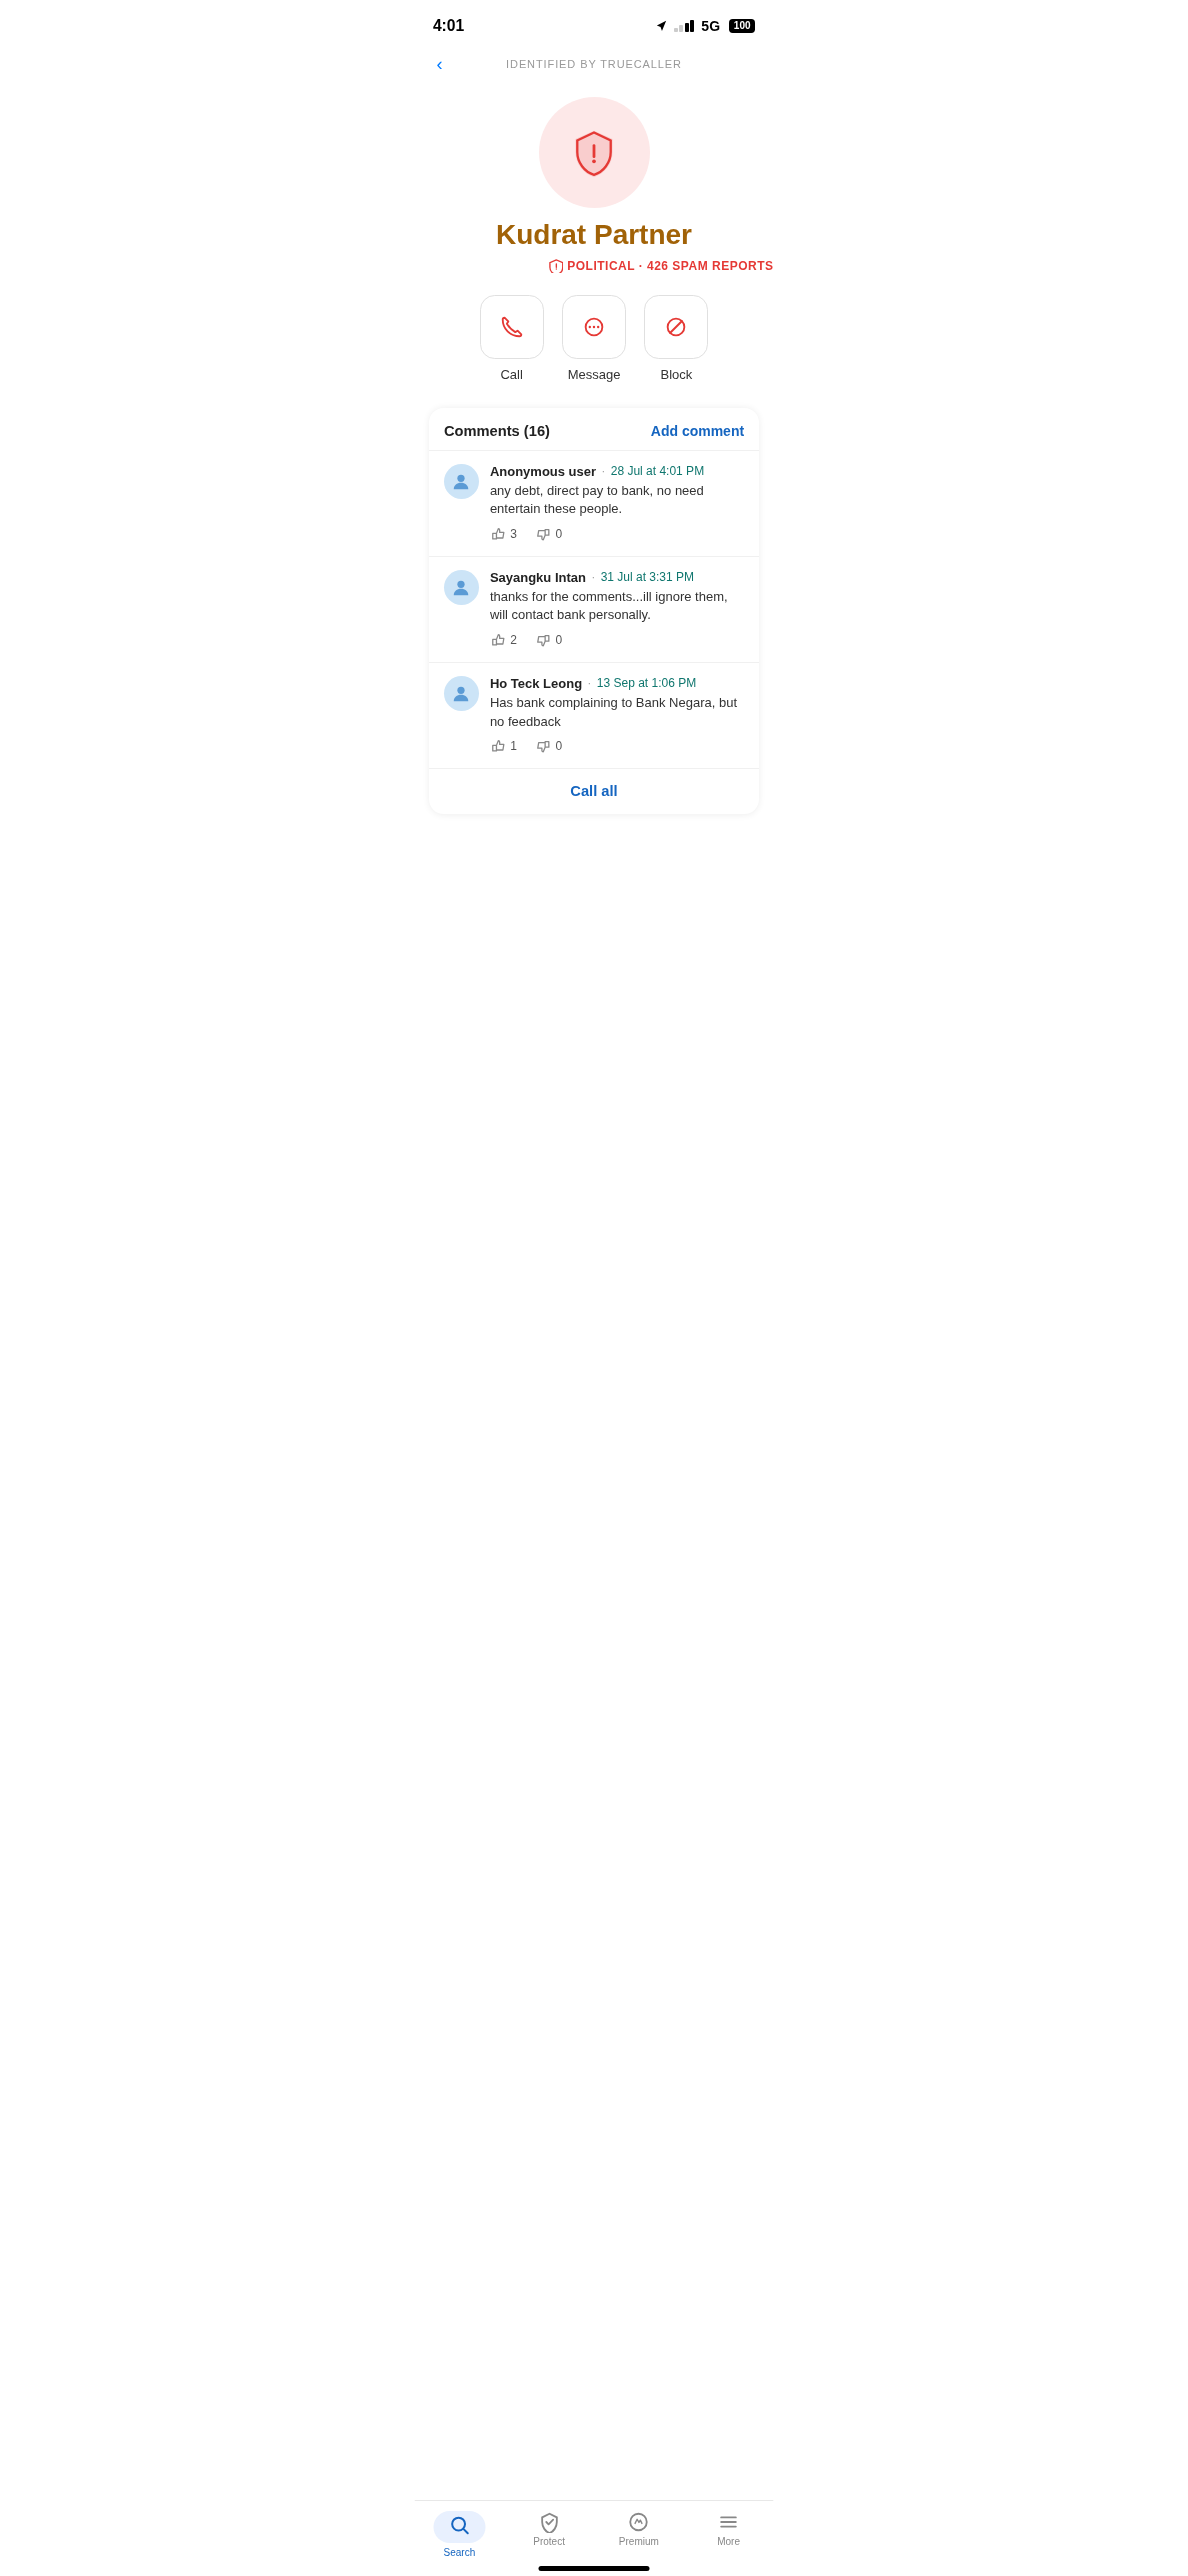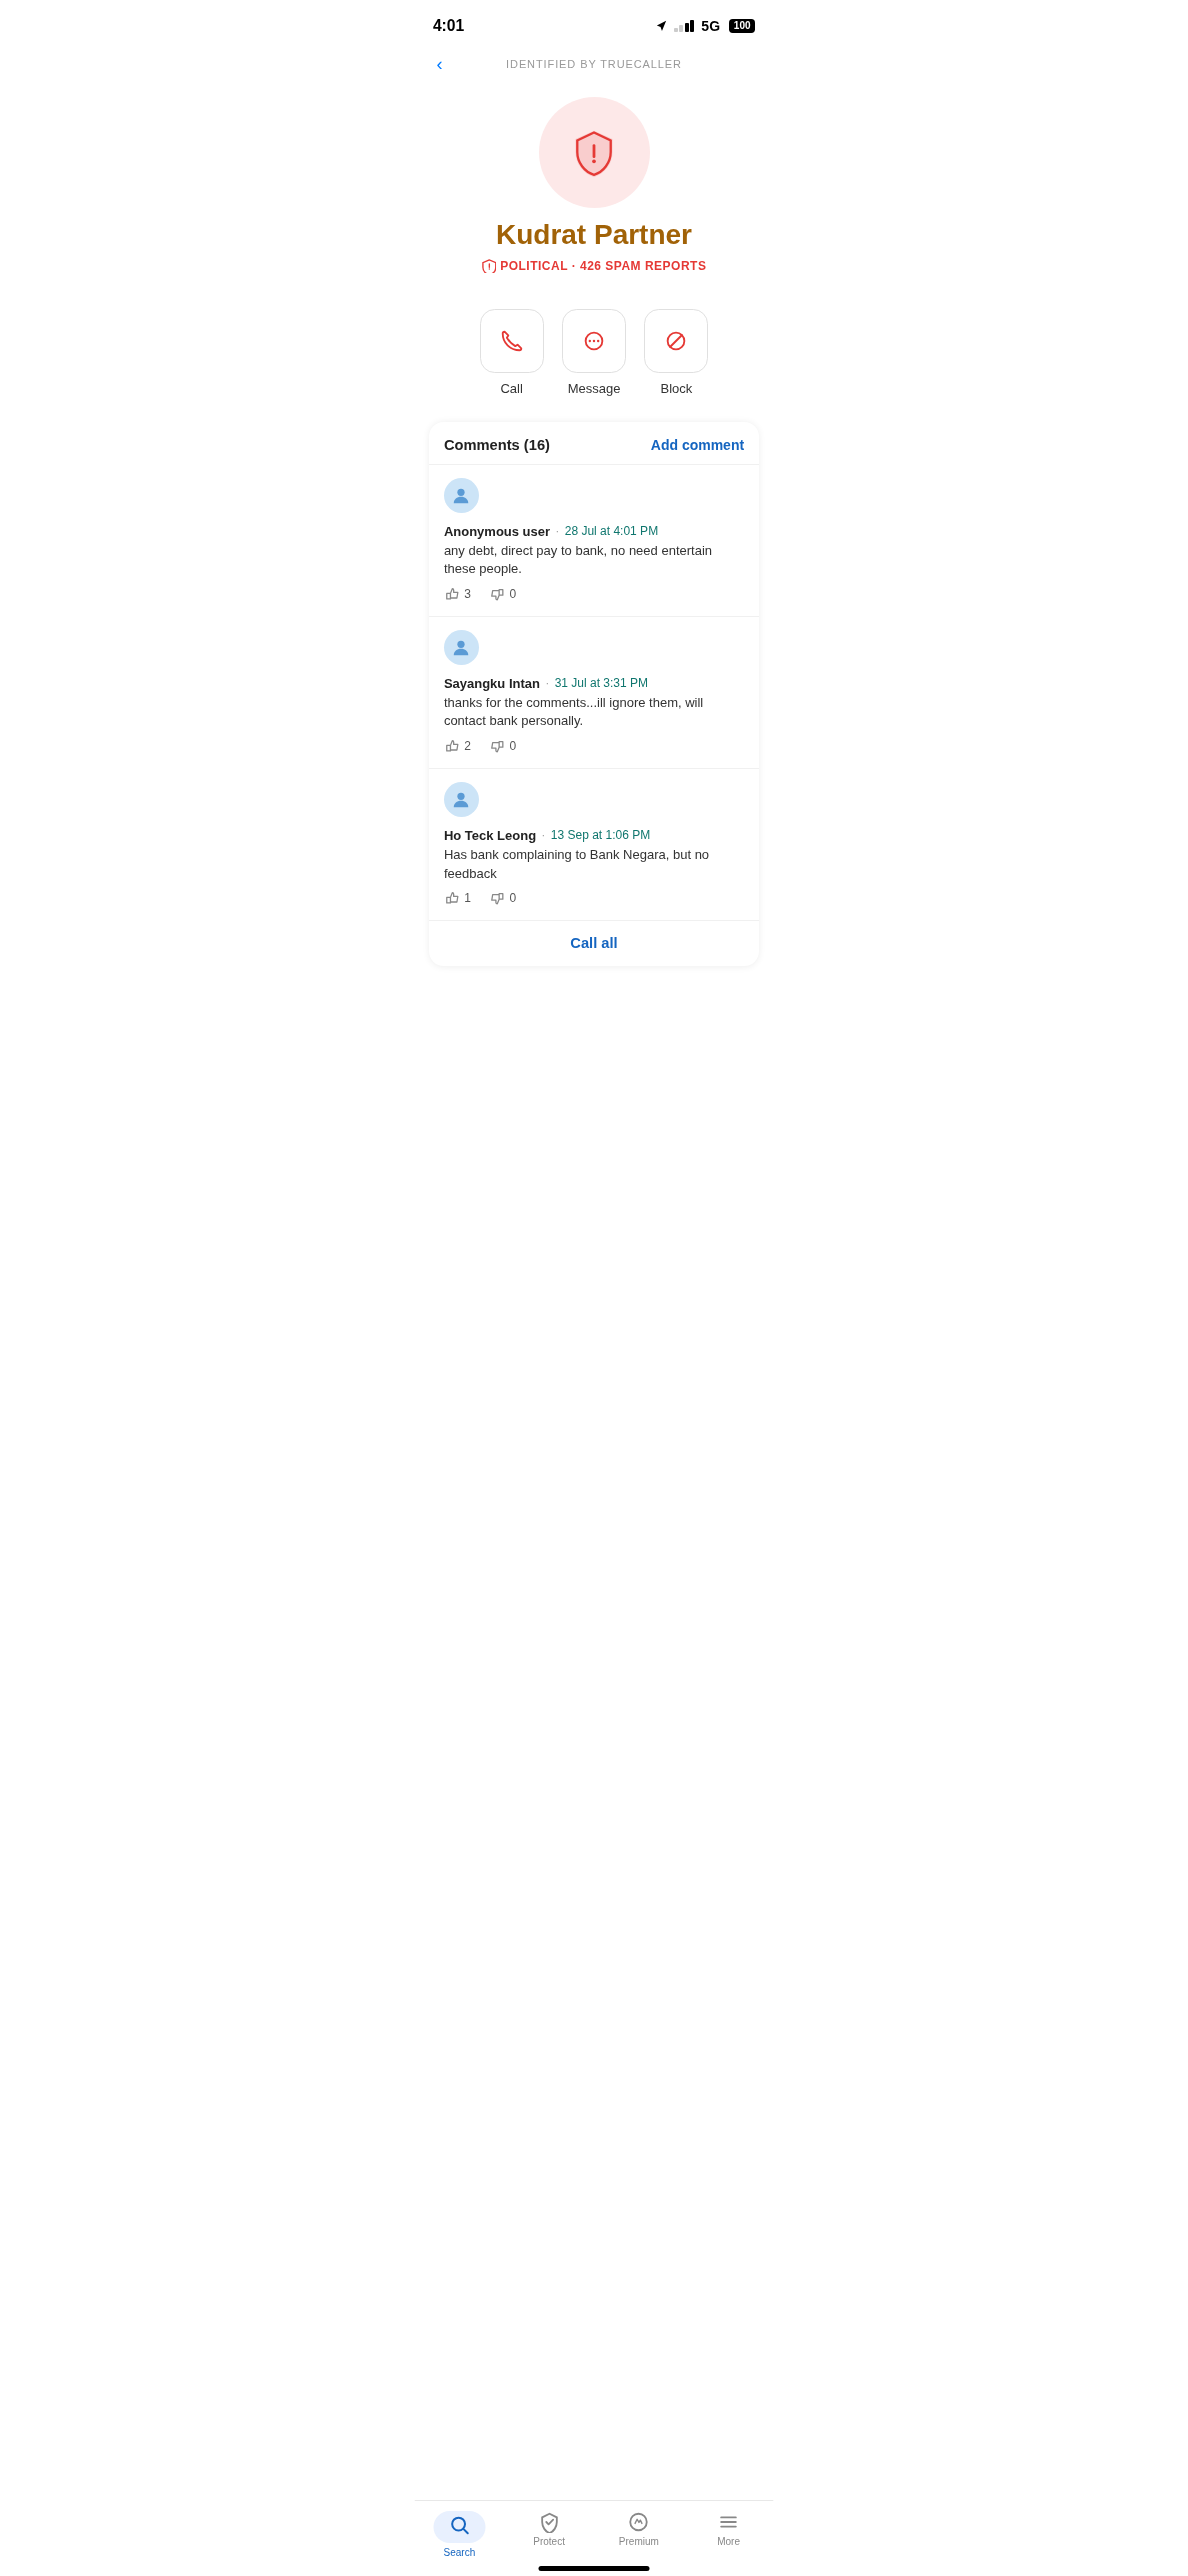--- a/index.html
+++ b/index.html
@@ -115,23 +115,23 @@
       font-weight: 800;
       color: #a16207;
       padding: 0 18.4px;
       margin-bottom: 7.4px;
     }
 
     
     .spam-badge {
       display: flex;
       align-items: center;
-      justify-content: center;
+      justify-content: flex-end;
       gap: 4px;
-      margin-bottom: 36px;
+      margin-bottom: 22px;
     }
     .spam-badge-text {
       font-size: 12px;
       font-weight: 700;
       color: #e53935;
       letter-spacing: 0.5px;
     }
 
     
     .action-buttons {
@@ -187,21 +187,20 @@
       font-size: 14px;
       font-weight: 700;
       color: #1565C0;
       cursor: pointer;
     }
     .comment-item {
       display: flex;
       gap: 11px;
       padding: 13px 14.7px;
       border-top: 0.9px solid #f0f0f0;
-      flex-direction: column;
     }
     .comment-avatar {
       width: 35px;
       height: 35px;
       border-radius: 50%;
       background: #cce4f7;
       display: flex;
       align-items: center;
       justify-content: center;
       flex-shrink: 0;

